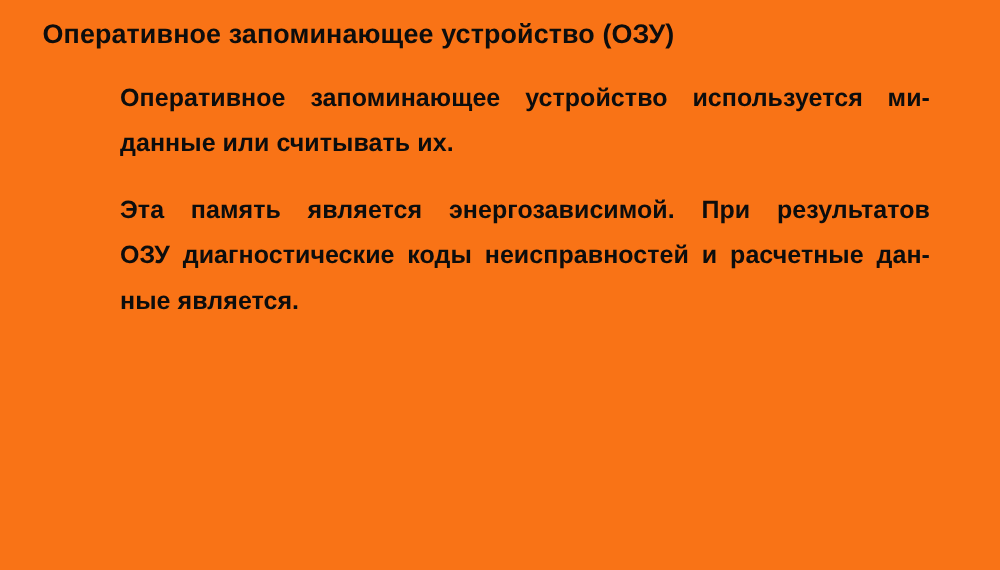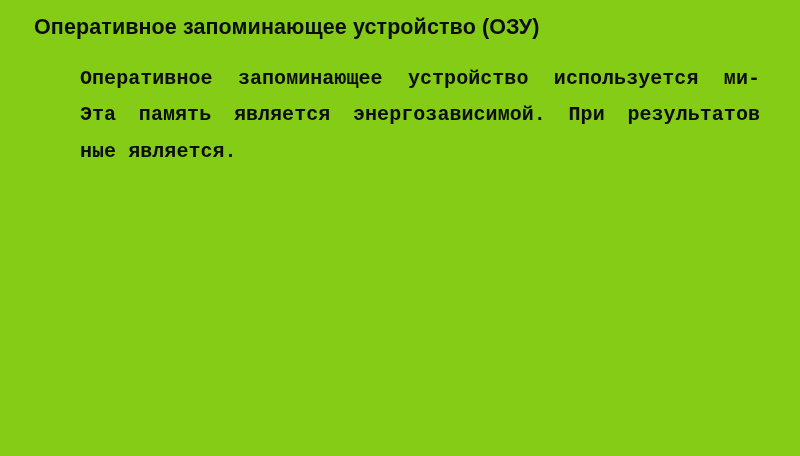--- a/index.html
+++ b/index.html
@@ -13,44 +13,43 @@
     height: 456px;
     overflow: hidden;
     font-family: "Liberation Sans", sans-serif;
     color: #0d0d0d;
   }
   .page {
     box-sizing: border-box;
     width: 800px;
     height: 456px;
     padding: 14px 40px 12px 34px;
-    background: #84cc16;
+    background: #f97316;
   }
   .heading {
     font-size: 21.5px;
     font-weight: 700;
     letter-spacing: 0.1px;
     line-height: 1.25;
     margin: 0 0 20px 0;
     white-space: nowrap;
   }
   .body-text {
     font-size: 20px;
     font-weight: 700;
     line-height: 36.5px;
     text-align: justify;
     text-justify: inter-word;
     letter-spacing: 0.05px;
     margin: 0;
   }
   .para {
-    margin: 0;
+    margin: 16px;
     text-indent: 46px;
     text-align: justify;
-    font-family: Liberation Mono, monospace;
   }
   
   .para > span.line {
     display: block;
   }
   .para-justified .line {
     text-align: justify;
     text-align-last: justify;
   }
   .para-justified .line.last {
@@ -67,21 +66,23 @@
 <body>
 
 <div class="page">
 
   <h1 class="heading">Оперативное запоминающее устройство (ОЗУ)</h1>
 
   <div class="body-text">
 
     <p class="para para-justified">
       <span class="line indent">Оперативное запоминающее устройство используется ми-</span>
+      <span class="line last">данные или считывать их.</span>
     </p>
 
     <p class="para para-justified">
       <span class="line indent">Эта память является энергозависимой. При результатов</span>
+      <span class="line">ОЗУ диагностические коды неисправностей и расчетные дан-</span>
       <span class="line last">ные является.</span>
     </p>
 
   </div>
 </div>
 
 </body></html>

